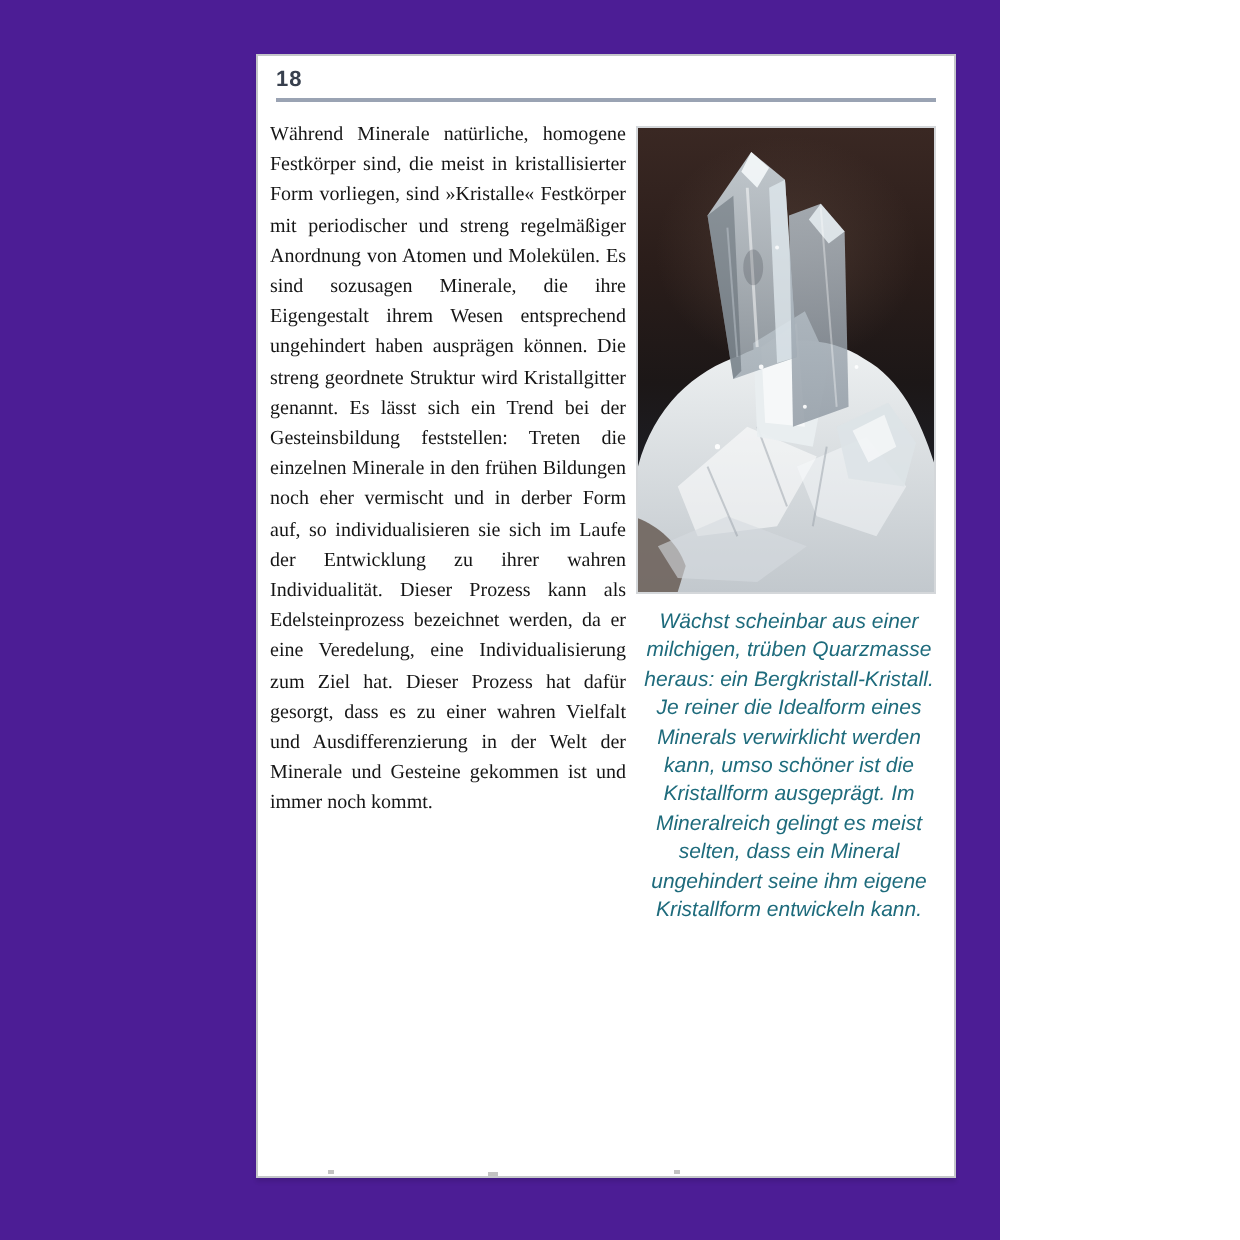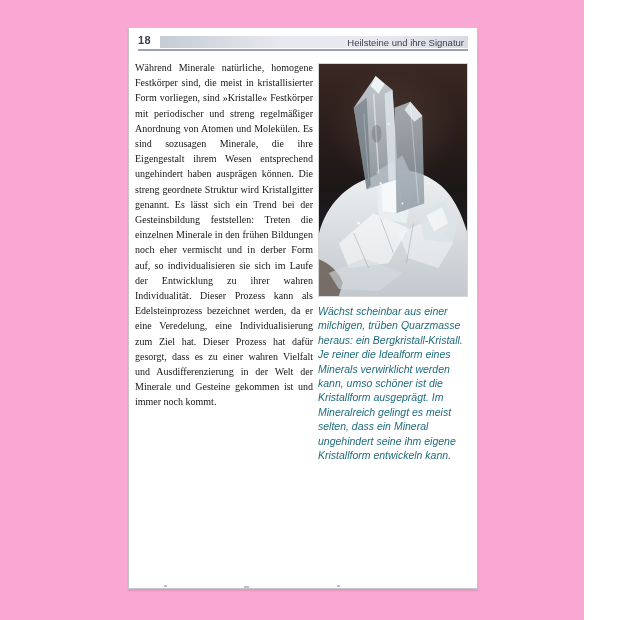--- a/index.html
+++ b/index.html
@@ -1,19 +1,19 @@
 <!DOCTYPE html>
 <html lang="de"><head>
 <meta charset="utf-8">
 <title>Buchseite 18</title>
 <style>
   * { margin:0; padding:0; box-sizing:border-box; }
   html,body { width:620px; height:620px; background:#ffffff; overflow:hidden; }
   #canvas {
-    position:relative; width:584px; height:620px; background:#f9a8d4;
+    position:relative; width:500px; height:620px; background:#4c1d95;
     font-family:"Liberation Sans", sans-serif;
   }
   .page {
     position:absolute; left:128px; top:27px; width:350px; height:562px;
     background:#ffffff;
     border:1px solid #c4c6c9;
     box-shadow:0 2px 2px rgba(0,0,0,0.10);
   }
   .pagenum {
     position:absolute; left:9px; top:6px;
@@ -37,38 +37,35 @@
     text-align:justify; hyphens:auto; -webkit-hyphens:auto;
   }
   .photo {
     position:absolute; left:189px; top:35px; width:150px; height:234px;
     border:1px solid #d4d7da; background:#1d1717; overflow:hidden;
   }
   .photo svg { display:block; width:100%; height:100%; }
   .caption {
     position:absolute; left:189px; top:276px; width:153px;
     font-size:10.5px; font-style:italic; line-height:14.4px;
-    color:#1e6b7c; text-align:left;
+    color:#1e6b7c; text-align:center;
   }
   .frag { position:absolute; height:2px; background:#8f8f8f; opacity:0.55; }
   .f1 { left:35px;  top:557px; width:3px; }
   .f2 { left:115px; top:558px; width:5px; }
   .f3 { left:208px; top:557px; width:3px; }
 </style>
 </head>
 <body>
 
 <div id="canvas">
   <div class="page" style="border-color: rgb(196, 198, 201);">
 
     <span class="pagenum">18</span>
 
-    <div class="hbar" style="background: linear-gradient(to right, rgb(198, 203, 212), rgb(231, 233, 238) 40%, rgb(231, 233, 238) 70%, rgb(216, 219, 226));">
-      <span class="htitle" style="color: rgb(60, 67, 77);">Heilsteine und ihre Signatur</span>
-    </div>
 
     <div class="hrule" style="background: rgb(154, 163, 179);"></div>
 
     <p class="bodytext" lang="de" style="color: rgb(22, 22, 22);">Während Minerale natürliche, homogene Festkörper sind, die meist in kristallisierter Form vorliegen, sind »Kristalle« Festkörper mit periodischer und streng regelmäßiger Anordnung von Atomen und Molekülen. Es sind sozusagen Minerale, die ihre Eigengestalt ihrem Wesen entsprechend ungehindert haben ausprägen können. Die streng geordnete Struktur wird Kristallgitter genannt. Es lässt sich ein Trend bei der Gesteinsbildung feststellen: Treten die einzelnen Minerale in den frühen Bildungen noch eher vermischt und in derber Form auf, so individualisieren sie sich im Laufe der Entwicklung zu ihrer wahren Individualität. Dieser Prozess kann als Edelsteinprozess bezeichnet werden, da er eine Veredelung, eine Individualisierung zum Ziel hat. Dieser Prozess hat dafür gesorgt, dass es zu einer wahren Vielfalt und Ausdifferenzierung in der Welt der Minerale und Gesteine gekommen ist und immer noch kommt.</p>
 
     <figure class="photo">
       <svg viewBox="0 0 149 233" preserveAspectRatio="none">
         <defs>
           <linearGradient id="bg" x1="0" y1="0" x2="0" y2="1">
             <stop offset="0" stop-color="#3a2823"></stop>

